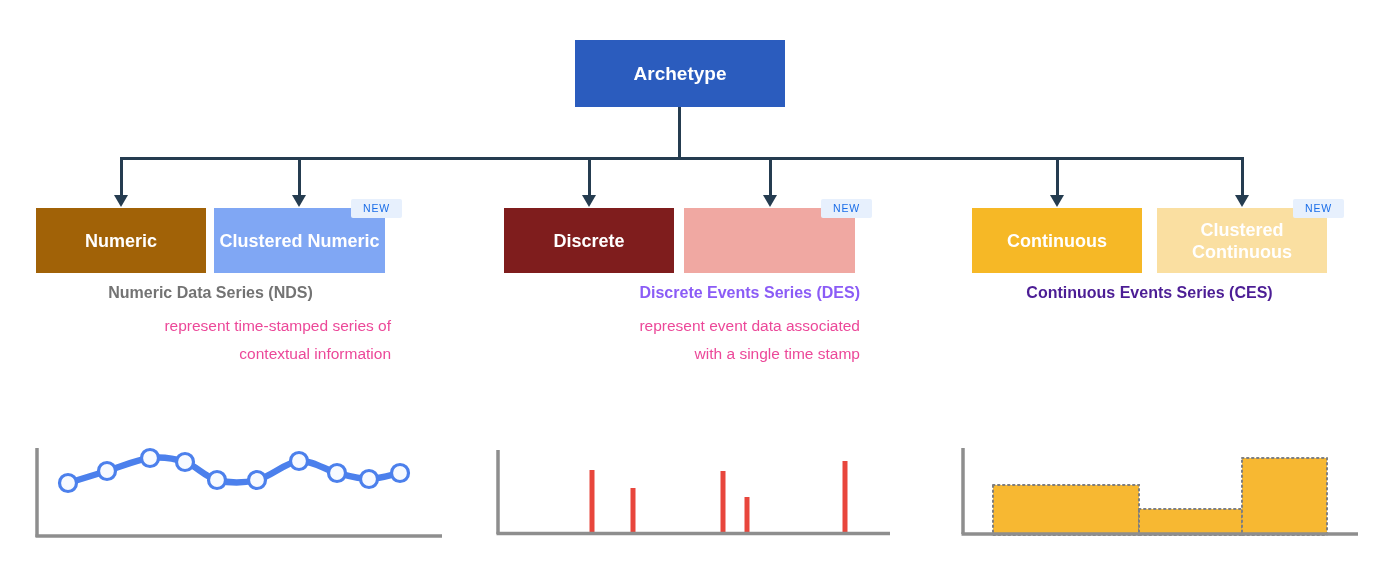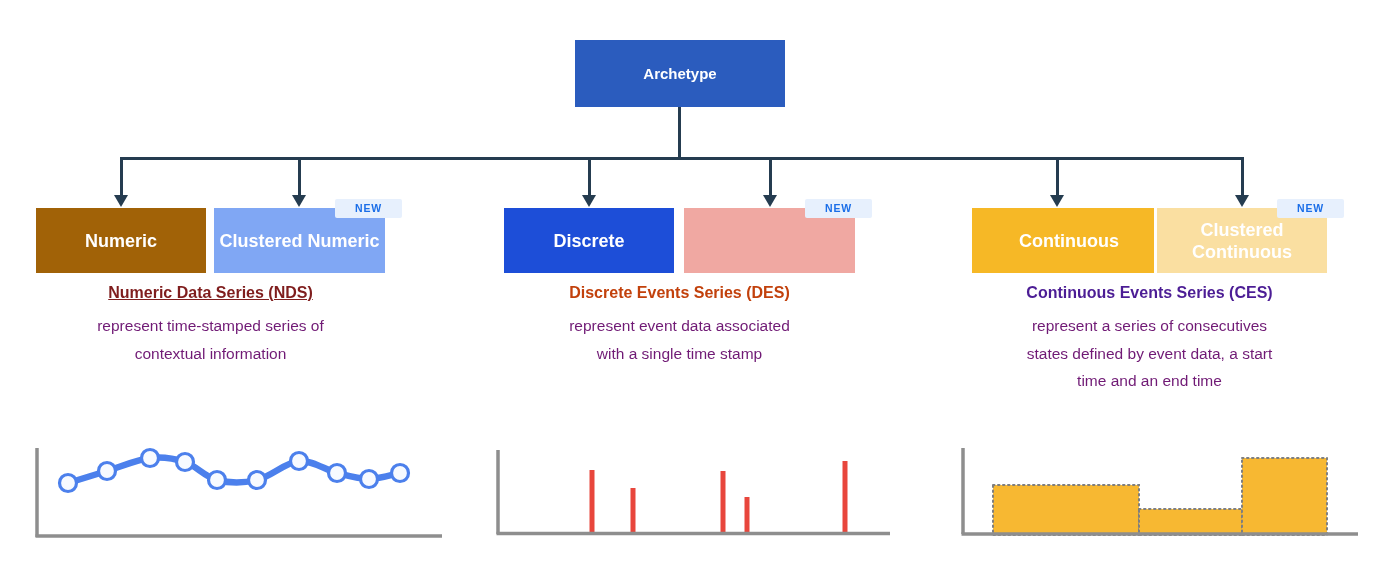--- a/index.html
+++ b/index.html
@@ -5,43 +5,43 @@
   html,body{margin:0;padding:0;background:#ffffff;}
   .canvas{
     position:relative;width:1391px;height:580px;background:#ffffff;overflow:hidden;
     font-family:"Liberation Sans","DejaVu Sans",sans-serif;
   }
   
   .node{
     position:absolute;display:flex;align-items:center;justify-content:center;
     color:#ffffff;font-weight:bold;text-align:center;line-height:22px;
   }
-  .node.archetype{left:575px;top:40px;width:210px;height:67px;font-size:15px;}
+  .node.archetype{left:575px;top:40px;width:210px;height:67px;font-size:19px;}
   .node.child{top:208px;height:65px;width:170px;font-size:18px;}
   .node-label{display:block;}
   
   .conn{position:absolute;background:#253C50;}
   .trunk{left:678px;top:107px;width:3px;height:51px;}
   .hline{left:120px;top:157px;width:1124px;height:3px;}
   .drop{top:159px;width:3px;height:37px;}
   .arrow{
     position:absolute;top:195px;width:0;height:0;
     border-left:7px solid transparent;border-right:7px solid transparent;
     border-top:12px solid #253C50;
   }
   
   .badge{
     position:absolute;top:-9px;right:-17px;
-    padding:4px 20px;border-radius:2px;
-    font-size:10.5px;font-weight:bold;letter-spacing:0.8px;line-height:11px;
+    padding:4px 12px;border-radius:2px;
+    font-size:10.5px;font-weight:normal;letter-spacing:0.8px;line-height:11px;
   }
   
   .desc{position:absolute;top:284px;text-align:center;}
   .desc-heading{font-size:16px;font-weight:bold;margin-bottom:10px;}
-  .body-line{font-size:15.5px;line-height:27.5px;color:#701a75;}
+  .body-line{font-size:15.5px;line-height:27.5px;color:#ec4899;text-align:right;}
   
   .mini-chart{position:absolute;}
   .axis{stroke:#8E8E8E;stroke-width:3.5;}
 </style>
 </head>
 <body>
 
 <div class="canvas">
 
   <div class="node archetype" style="background: rgb(43, 92, 190);">Archetype</div>
@@ -61,54 +61,49 @@
   <div class="arrow" style="left:1050px"></div>
   <div class="arrow" style="left:1235px"></div>
 
   <div class="node child" style="left: 36px; background: #a16207;">Numeric</div>
 
   <div class="node child" style="left: 214px; width: 171px; background: rgb(128, 167, 244);">
     <span class="node-label">Clustered Numeric</span>
     <span class="badge" style="background: rgb(231, 240, 253); color: rgb(27, 110, 232);">NEW</span>
   </div>
 
-  <div class="node child" style="left: 504px; background: #1d4ed8;">Discrete</div>
+  <div class="node child" style="left: 504px; background: #7f1d1d;">Discrete</div>
 
   <div class="node child" style="left: 684px; width: 171px; background: rgb(240, 168, 162);">
     <span class="badge" style="background: rgb(231, 240, 253); color: rgb(27, 110, 232);">NEW</span>
   </div>
 
-  <div class="node child" style="left: 972px; background: rgb(246, 184, 38); padding-left: 12px;">Continuous</div>
+  <div class="node child" style="left: 972px; background: rgb(246, 184, 38);">Continuous</div>
 
   <div class="node child" style="left: 1157px; background: rgb(250, 223, 161);">
     <span class="node-label">Clustered Continuous</span>
     <span class="badge" style="background: rgb(231, 240, 253); color: rgb(27, 110, 232);">NEW</span>
   </div>
 
   <div class="desc" style="left:30px;width:361px">
-    <div class="desc-heading" style="color: #7f1d1d; text-decoration: underline;">Numeric Data Series (NDS)</div>
+    <div class="desc-heading" style="color: #737373;">Numeric Data Series (NDS)</div>
     <div class="desc-body">
         <div class="body-line">represent time-stamped series of</div>
         <div class="body-line">contextual information</div>
       </div>
   </div>
   <div class="desc" style="left:499px;width:361px">
-    <div class="desc-heading" style="color: #c2410c;">Discrete Events Series (DES)</div>
+    <div class="desc-heading" style="color: #8b5cf6; text-align: right;">Discrete Events Series (DES)</div>
     <div class="desc-body">
         <div class="body-line">represent event data associated</div>
         <div class="body-line">with a single time stamp</div>
       </div>
   </div>
   <div class="desc" style="left:969px;width:361px">
     <div class="desc-heading" style="color: #4c1d95;">Continuous Events Series (CES)</div>
-    <div class="desc-body">
-        <div class="body-line">represent a series of consecutives</div>
-        <div class="body-line">states defined by event data, a start</div>
-        <div class="body-line">time and an end time</div>
-      </div>
   </div>
 
   <svg class="mini-chart" id="chart-line" width="415" height="105" style="left:30px;top:440px">
     <line class="axis" x1="7" y1="8" x2="7" y2="97"></line>
     <line class="axis" x1="5.5" y1="96" x2="412" y2="96"></line>
     <g id="g-line">
         <path d="M38 43 C44.5 41 63.333333333333336 35.166666666666664 77 31 C90.66666666666667 26.833333333333332 107 19.5 120 18 C133 16.5 143.83333333333334 18.333333333333332 155 22 C166.16666666666666 25.666666666666668 175 37 187 40 C199 43 213.33333333333334 43.166666666666664 227 40 C240.66666666666666 36.833333333333336 255.66666666666666 22.166666666666668 269 21 C282.3333333333333 19.833333333333332 295.3333333333333 30 307 33 C318.6666666666667 36 328.5 39 339 39 C349.5 39 364.8333333333333 34 370 33" fill="none" stroke="#4C80EC" stroke-width="6.5" stroke-linecap="round"></path>
         <circle cx="38" cy="43" r="8.5" fill="#F7FAFF" stroke="#4C80EC" stroke-width="3.2"></circle>
         <circle cx="77" cy="31" r="8.5" fill="#F7FAFF" stroke="#4C80EC" stroke-width="3.2"></circle>
         <circle cx="120" cy="18" r="8.5" fill="#F7FAFF" stroke="#4C80EC" stroke-width="3.2"></circle>

